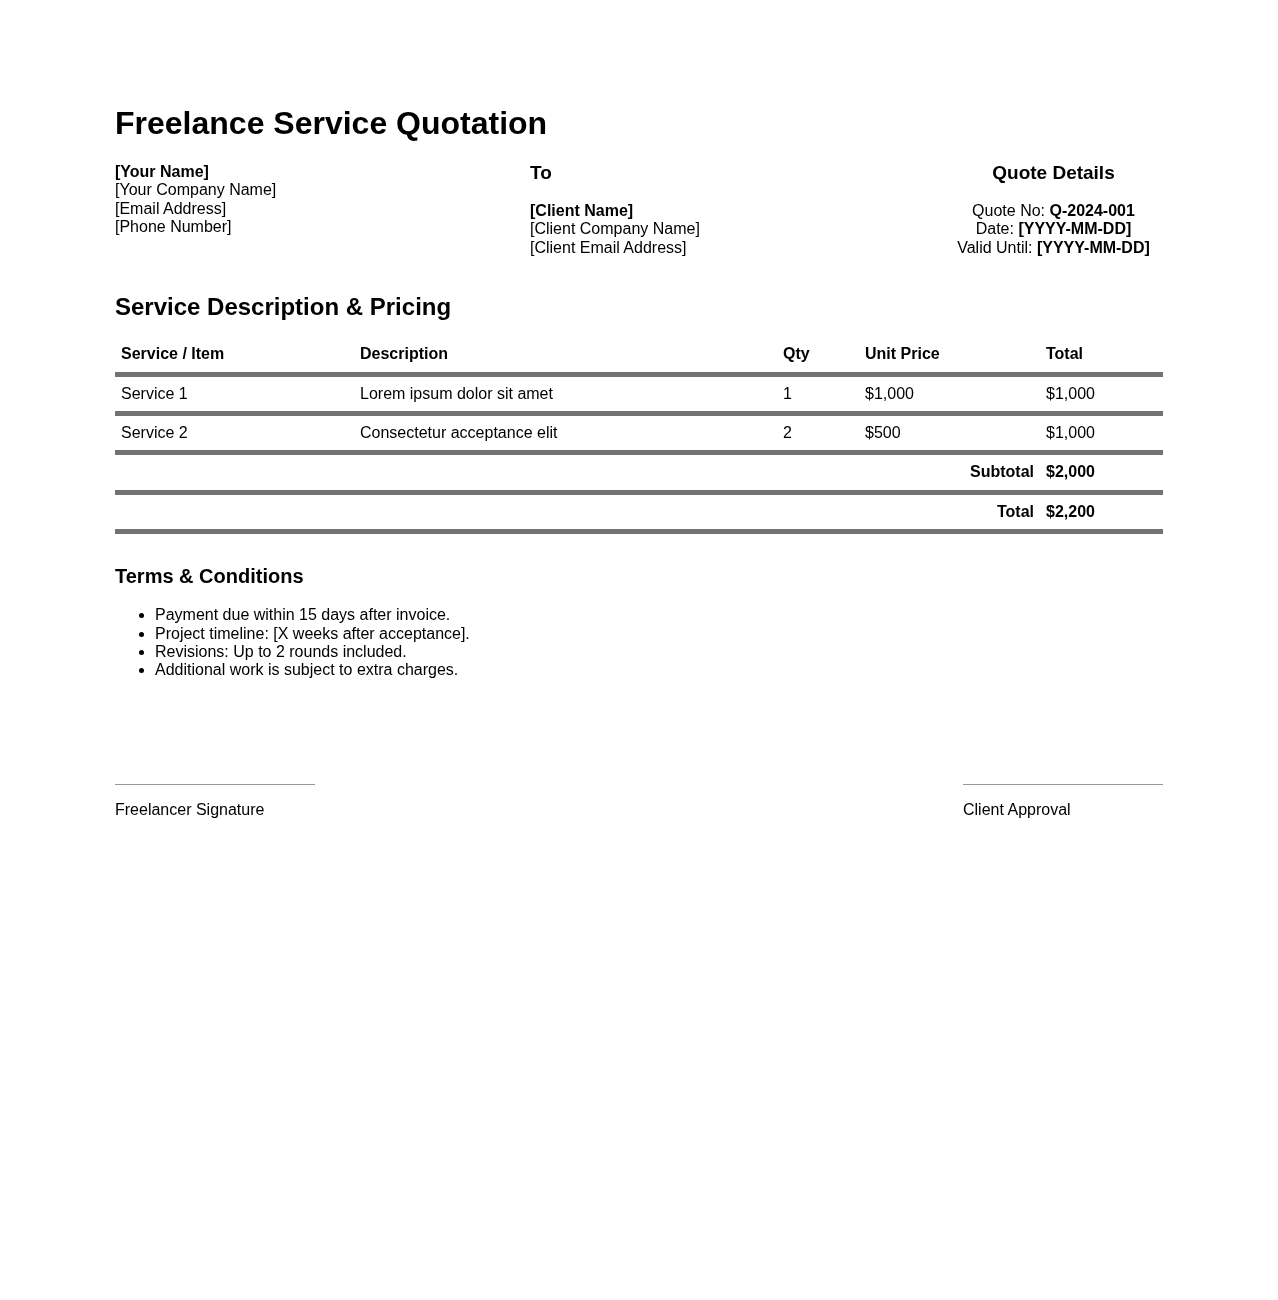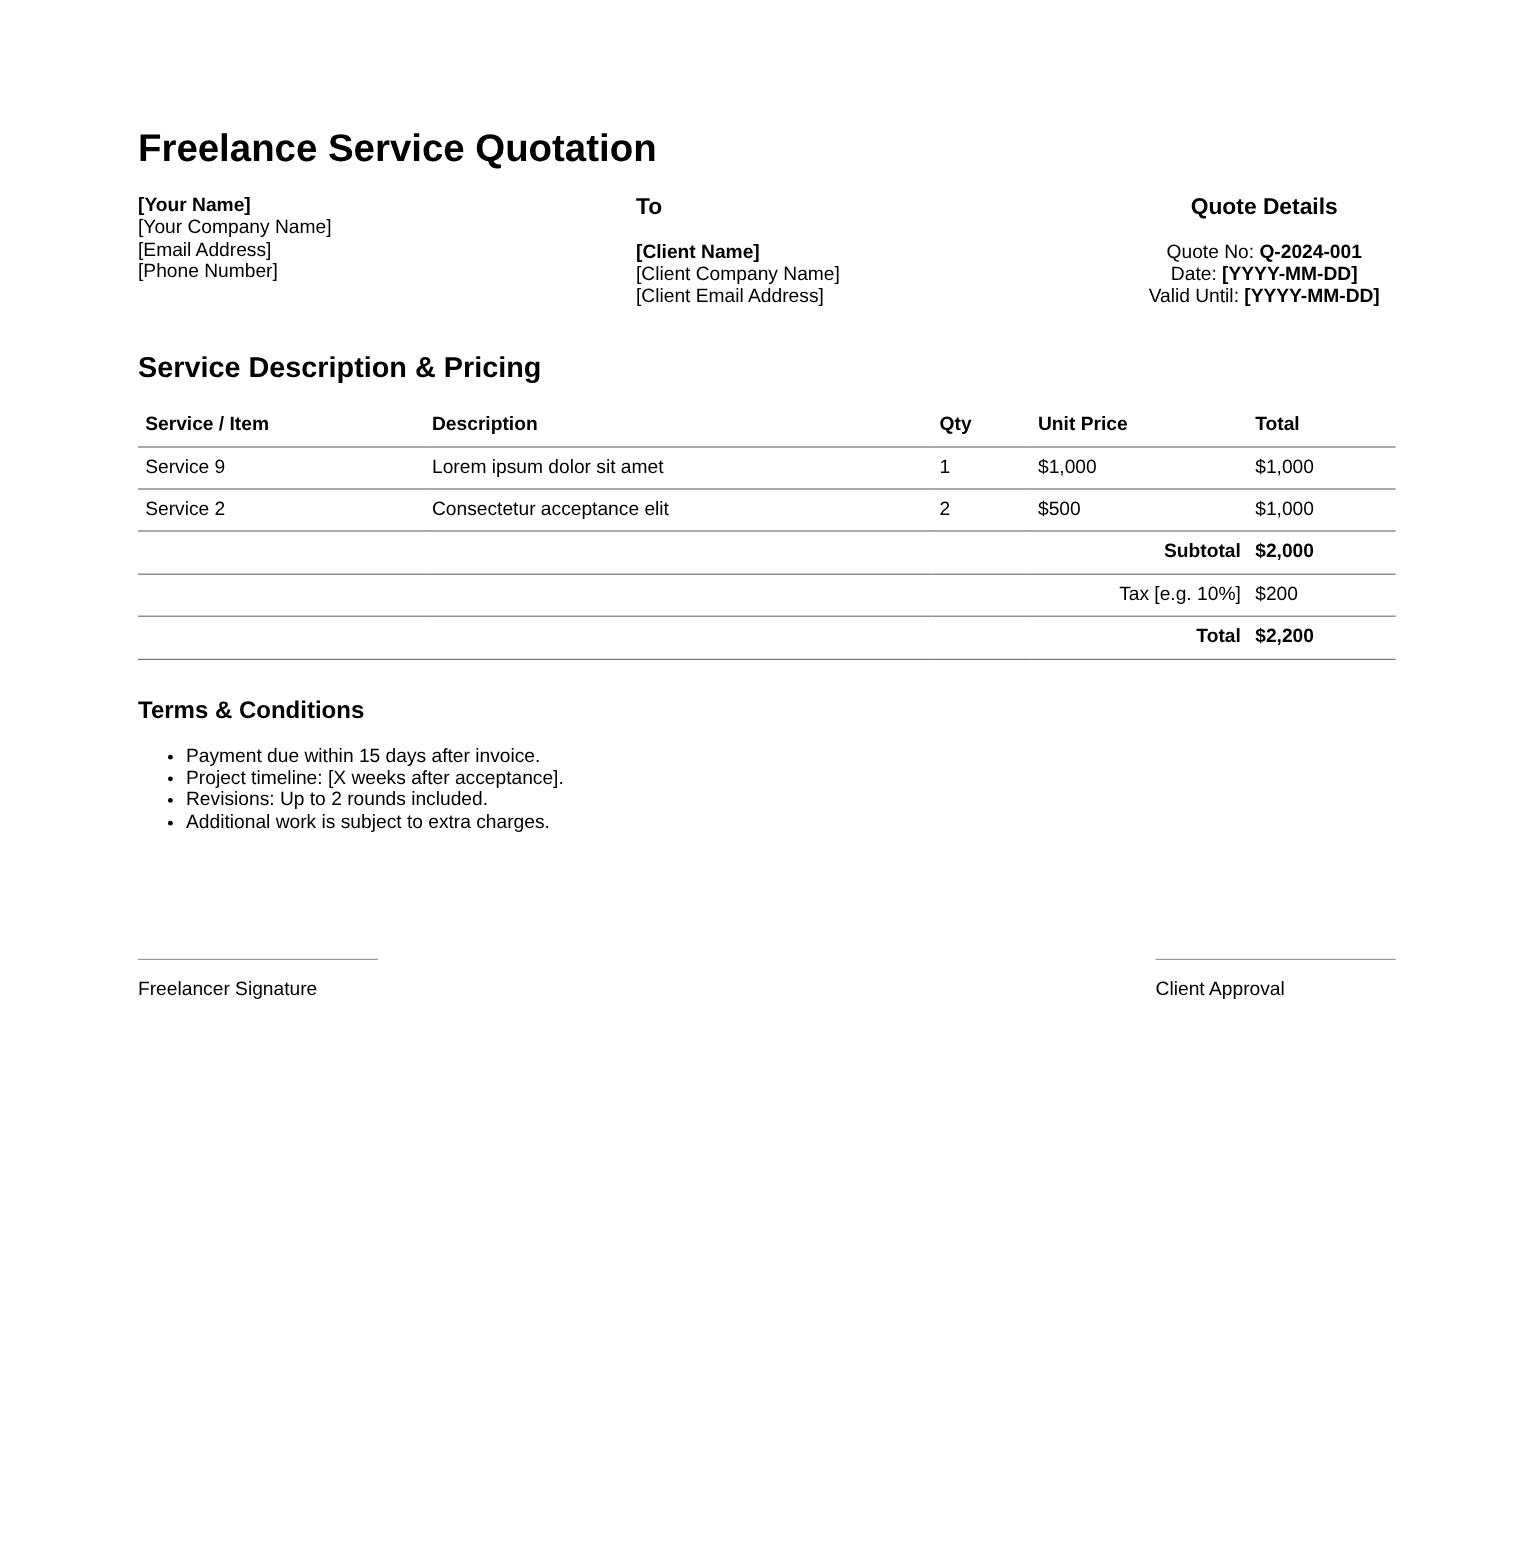--- a/index.html
+++ b/index.html
@@ -40,21 +40,21 @@
     font-weight: bold;
     margin: 38px 0 18px 0;
   }
   table.pricing {
     width: 100%;
     border-collapse: collapse;
     table-layout: fixed;
   }
   table.pricing th, table.pricing td {
     padding: 8px 6px;
-    border-bottom: 1px solid #737373;
+    border-bottom: 5px solid #737373;
     text-align: left;
     line-height: 1.15;
     font-weight: normal;
     vertical-align: top;
   }
   table.pricing thead th { font-weight: bold; }
   table.pricing .sum-label { text-align: right; }
   table.pricing tr.bold td { font-weight: bold; }
   h2.terms-heading {
     font-size: 20px;
@@ -121,42 +121,38 @@
       <tr>
         <th>Service / Item</th>
         <th>Description</th>
         <th>Qty</th>
         <th>Unit Price</th>
         <th>Total</th>
       </tr>
     </thead>
     <tbody>
       <tr>
-        <td>Service 9</td>
+        <td>Service 1</td>
         <td>Lorem ipsum dolor sit amet</td>
         <td>1</td>
         <td>$1,000</td>
         <td>$1,000</td>
       </tr>
       <tr>
         <td>Service 2</td>
         <td>Consectetur acceptance elit</td>
         <td>2</td>
         <td>$500</td>
         <td>$1,000</td>
       </tr>
     </tbody>
     <tfoot>
       <tr class="bold">
         <td class="sum-label" colspan="4">Subtotal</td>
         <td>$2,000</td>
-      </tr>
-      <tr>
-        <td class="sum-label" colspan="4">Tax [e.g. 10%]</td>
-        <td>$200</td>
       </tr>
       <tr class="bold">
         <td class="sum-label" colspan="4">Total</td>
         <td>$2,200</td>
       </tr>
     </tfoot>
   </table>
 
   <h2 class="terms-heading">Terms &amp; Conditions</h2>
 

